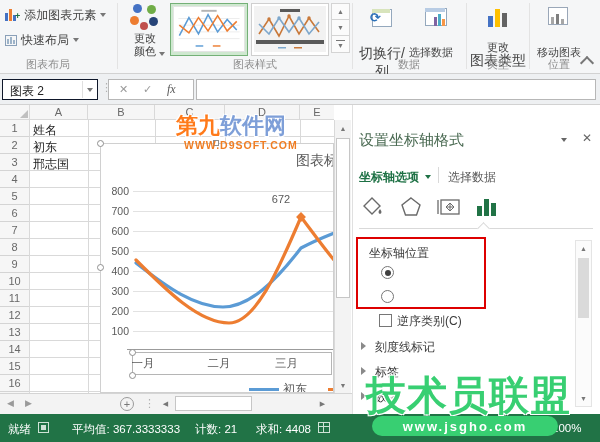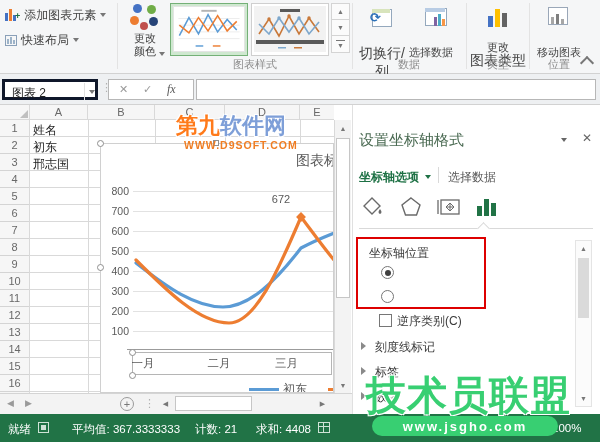--- a/index.html
+++ b/index.html
@@ -44,20 +44,21 @@
     </div>
     <div class="rbtn" style="left:5px;top:31px;height:18px">
       <span style="width:12px;height:11px;border:1px solid #8aa0b8;display:inline-flex;align-items:flex-end;gap:1px;padding:1px;box-sizing:border-box">
         <span style="width:2px;height:5px;background:#9db3c8"></span>
           <span style="width:2px;height:7px;background:#9db3c8"></span>
           <span style="width:2px;height:4px;background:#9db3c8"></span>
       </span>
       <span>快速布局</span>
       <span class="caret"></span>
     </div>
+    <div class="glabel" style="left:8px;top:57px;width:80px">图表布局</div>
     <div class="vsep" style="left:117px"></div>
 
     <div class="abs" style="left:121px;top:4px;width:48px;height:62px;text-align:center">
       <span class="abs" style="left:9px;top:0;width:30px;height:26px">
         <span class="abs" style="left:3px;top:0;width:9px;height:9px;border-radius:50%;background:#4472c4"></span>
         <span class="abs" style="left:17px;top:1px;width:9px;height:9px;border-radius:50%;background:#70ad47"></span>
         <span class="abs" style="left:0;top:12px;width:9px;height:9px;border-radius:50%;background:#ed7d31"></span>
         <span class="abs" style="left:19px;top:13px;width:9px;height:9px;border-radius:50%;background:#264478"></span>
         <span class="abs" style="left:10px;top:18px;width:8px;height:8px;border-radius:50%;background:#c0504d"></span>
       </span>
@@ -147,21 +148,21 @@
         <span class="abs" style="left:13px;bottom:3px;width:3px;height:5px;background:#a6a6a6"></span>
       </span>
       <span class="abs" style="left:0;top:40px;width:54px;font-size:11px;color:#444">移动图表</span>
     </div>
     <div class="glabel" style="left:533px;top:57px;width:52px">位置</div>
 
     <span class="abs" style="left:582px;top:58px;width:8px;height:8px;border-top:2px solid #777;border-left:2px solid #777;transform:rotate(45deg)"></span>
   </div>
 
   <div class="abs" style="left:0;top:74px;width:600px;height:31px;background:#eef0f2;border-bottom:1px solid #d2d2d2;box-sizing:border-box">
-    <div class="abs" style="left:2px;top:5px;width:96px;height:21px;background:#fff;border:3px solid #0f172a;box-sizing:border-box">
+    <div class="abs" style="left:2px;top:5px;width:96px;height:21px;background:#fff;border:1px solid #0f172a;box-sizing:border-box">
       <span class="abs" style="left:7px;top:3px;font-size:12px;color:#222">图表 2</span>
       <span class="abs" style="left:79px;top:1px;width:1px;height:17px;background:#e0e0e0"></span>
       <span class="caret abs" style="left:84px;top:8px"></span>
     </div>
     <span class="abs" style="left:101px;top:7px;color:#b0b0b0;font-size:11px">⋮</span>
     <div class="abs" style="left:108px;top:5px;width:86px;height:21px;background:#fff;border:1px solid #b7b7b7;box-sizing:border-box">
       <span class="abs" style="left:10px;top:3px;color:#9a9a9a;font-size:11px">✕</span>
       <span class="abs" style="left:34px;top:3px;color:#9a9a9a;font-size:11px">✓</span>
       <span class="abs" style="left:58px;top:2px;color:#595959;font-size:12px;font-style:italic;font-family:'Liberation Serif',serif">fx</span>
     </div>

